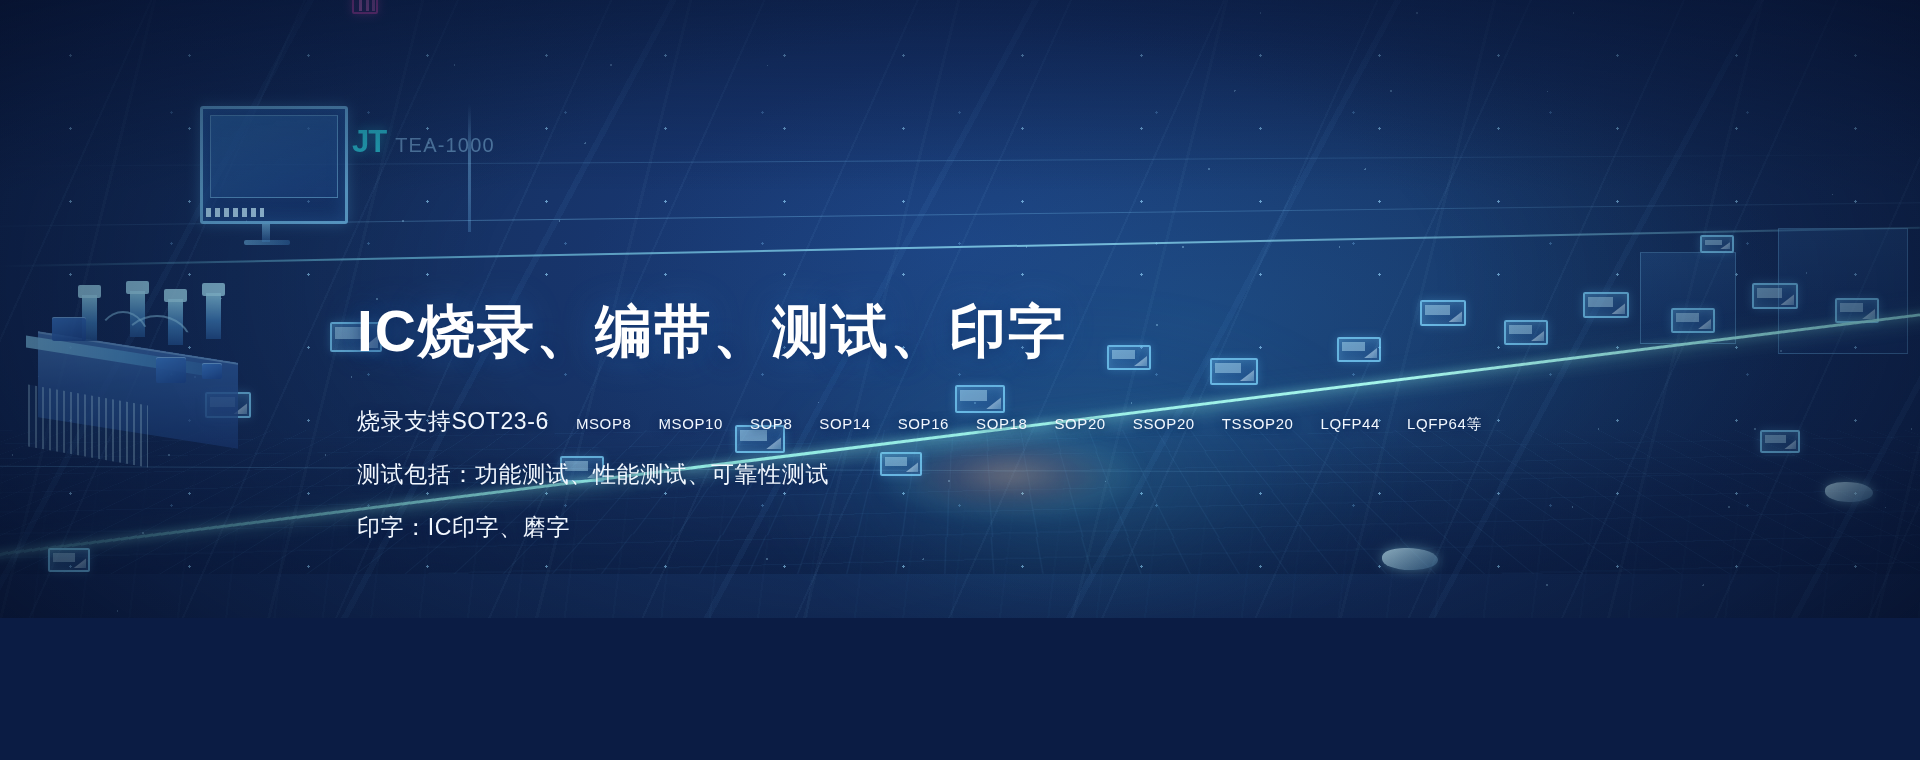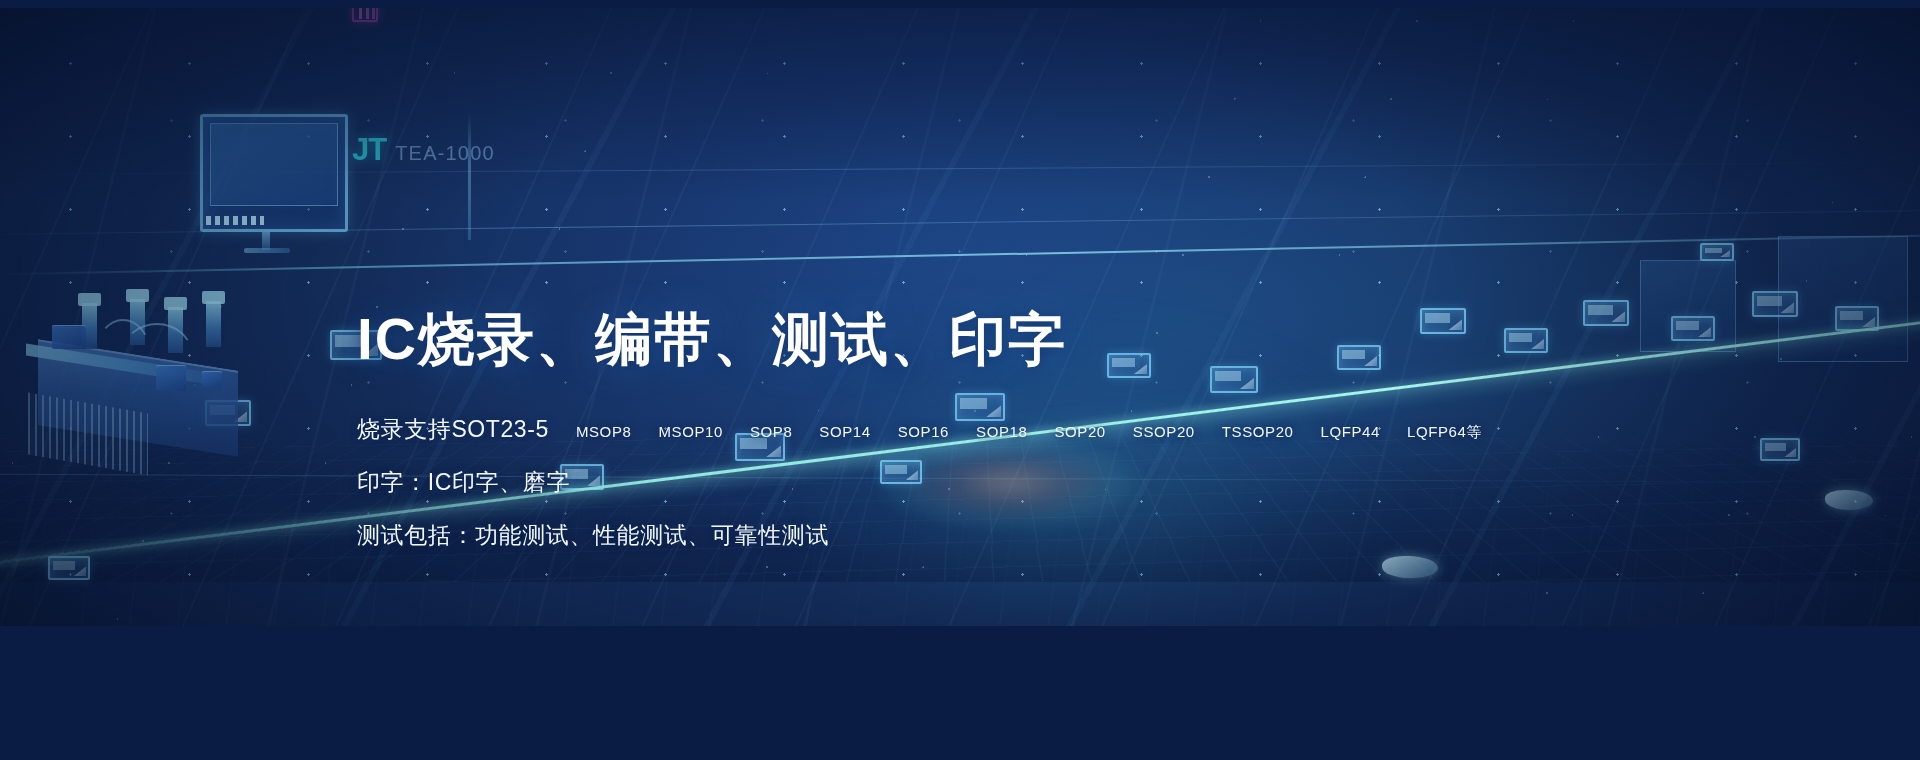--- a/index.html
+++ b/index.html
@@ -9,21 +9,20 @@
     font-family:"Liberation Sans","DejaVu Sans",sans-serif;
   }
 
   
   .banner {
     position:relative; width:1920px; height:618px; overflow:hidden;
     background:
       radial-gradient(ellipse 900px 420px at 62% 52%, rgba(40,120,170,0.30) 0%, rgba(20,60,120,0.0) 70%),
       radial-gradient(ellipse 1400px 700px at 50% 40%, #1b3c7e 0%, #15305f 45%, #0d1f47 100%),
       linear-gradient(180deg,#132a58 0%, #16336a 40%, #10255180 70%, #0c1c42 100%);
-    margin-top: 8px;
   }
 
   
   .floor {
     position:absolute; left:0; right:0; top:430px; bottom:0;
     background:
       repeating-linear-gradient(91deg, rgba(90,170,230,0.085) 0px, rgba(90,170,230,0.085) 1px, transparent 1px, transparent 34px),
       repeating-linear-gradient(178deg, rgba(80,160,225,0.07) 0px, rgba(80,160,225,0.07) 1px, transparent 1px, transparent 26px),
       linear-gradient(180deg, rgba(16,45,95,0.0) 0%, rgba(10,28,66,0.55) 100%);
     transform:perspective(520px) rotateX(58deg);
@@ -369,32 +368,32 @@
     <span class="wm-model">TEA-1000</span>
   </div>
 
   <div class="top-shade"></div>
 
   <div class="content">
 
     <h1 class="headline">IC烧录、编带、测试、印字</h1>
 
     <div class="sub-list">
-      <span class="sub-lead">烧录支持SOT23-5</span>
+      <span class="sub-lead">烧录支持SOT23-6</span>
       <span class="pkg">MSOP8</span>
       <span class="pkg">MSOP10</span>
       <span class="pkg">SOP8</span>
       <span class="pkg">SOP14</span>
       <span class="pkg">SOP16</span>
       <span class="pkg">SOP18</span>
       <span class="pkg">SOP20</span>
       <span class="pkg">SSOP20</span>
       <span class="pkg">TSSOP20</span>
       <span class="pkg">LQFP44</span>
       <span class="pkg">LQFP64等</span>
     </div>
 
+    <div class="sub-line">测试包括：功能测试、性能测试、可靠性测试</div>
     <div class="sub-line">印字：IC印字、磨字</div>
-    <div class="sub-line">测试包括：功能测试、性能测试、可靠性测试</div>
   </div>
 
   <div class="vignette"></div>
 </div>
 
 </body></html>

